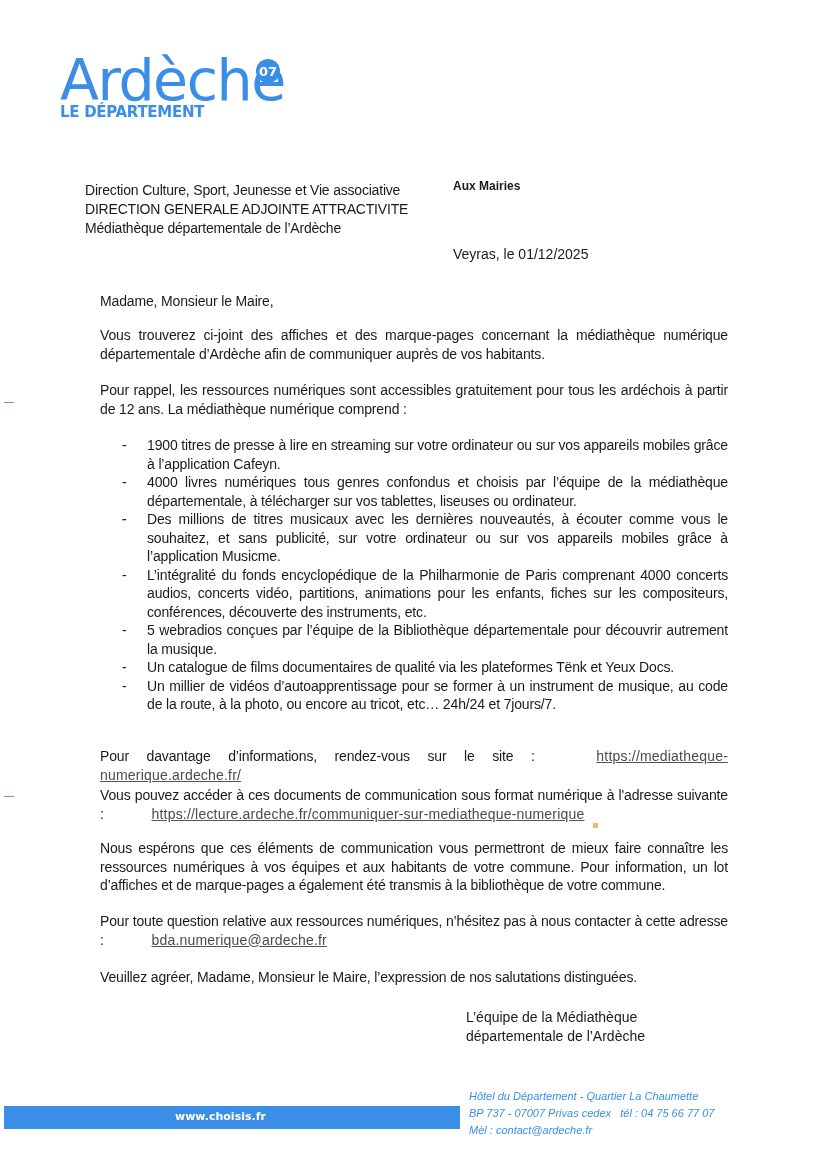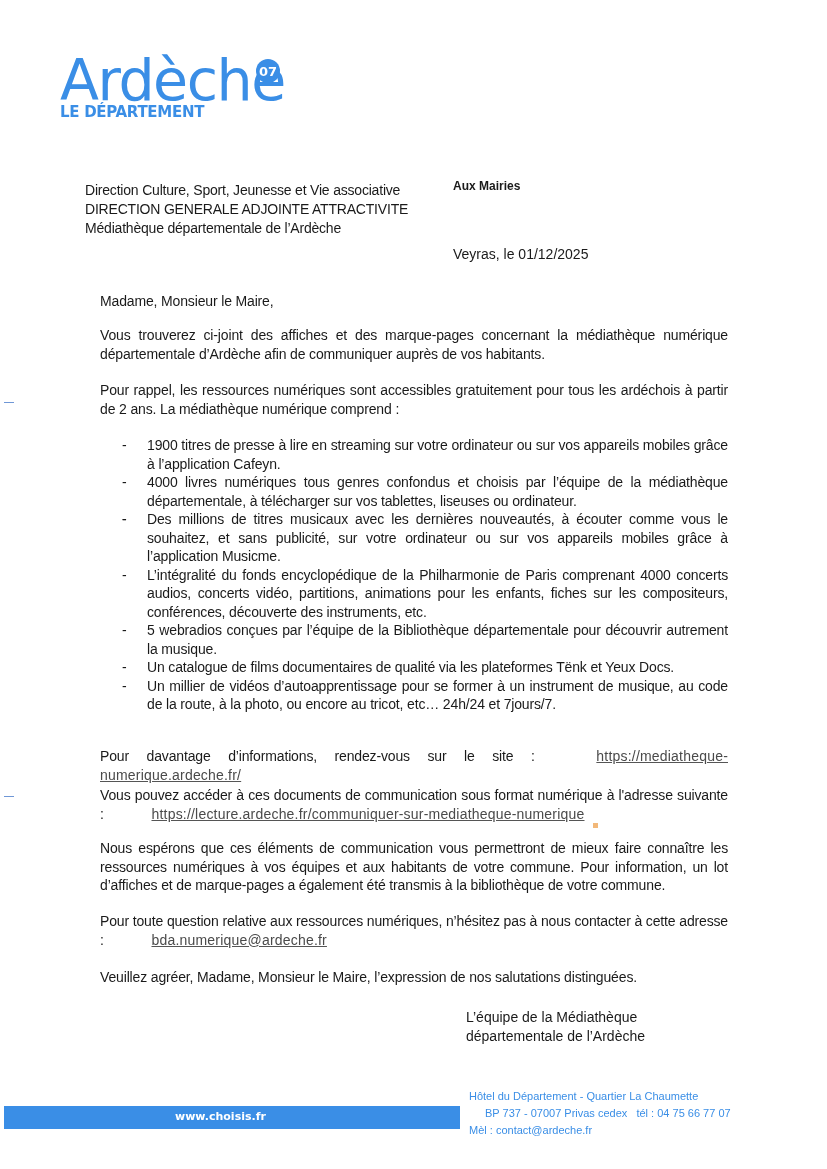--- a/index.html
+++ b/index.html
@@ -60,21 +60,21 @@
       left: 4px; top: 1106px; width: 456px; height: 23px;
       background: #3a8ee6;
     }
     .footer-web {
       left: 175px; top: 1110px; color: #ffffff;
       font-family: "DejaVu Sans", sans-serif;
       font-size: 11px; font-weight: bold;
     }
     .footer-address {
       left: 469px; top: 1088px;
-      color: #3a8ee6; font-size: 11px; line-height: 17px;
+      color: #3a8ee6; font-size: 11px; line-height: 17px; font-style: italic;
     }
 
     .fold-mark { width: 10px; height: 1px; background: #6f97d6; left: 4px; }
     .speck { left: 593px; top: 823px; width: 5px; height: 5px; background: #f2b879; }
   </style>
 </head>
 <body>
 
 <div class="abs logo-main">Ardèche</div>
 <svg class="abs logo-badge" viewBox="0 0 26 26">
@@ -86,21 +86,21 @@
 <div class="abs sender">
   <div>Direction Culture, Sport, Jeunesse et Vie associative</div>
   <div>DIRECTION GENERALE ADJOINTE ATTRACTIVITE</div>
   <div>Médiathèque départementale de l’Ardèche</div>
 </div>
 <div class="abs recipient">Aux Mairies</div>
 <div class="abs date">Veyras, le 01/12/2025</div>
 
 <div class="abs para body-text p-greet">Madame, Monsieur le Maire,</div>
 <div class="abs para body-text p-intro">Vous trouverez ci-joint des affiches et des marque-pages concernant la médiathèque numérique départementale d’Ardèche afin de communiquer auprès de vos habitants.</div>
-<div class="abs para body-text p-rappel">Pour rappel, les ressources numériques sont accessibles gratuitement pour tous les ardéchois à partir de 2 ans.  La médiathèque numérique comprend :</div>
+<div class="abs para body-text p-rappel">Pour rappel, les ressources numériques sont accessibles gratuitement pour tous les ardéchois à partir de 12 ans.  La médiathèque numérique comprend :</div>
 
 <ul class="abs bullets body-text">
   <li><span class="dash">-</span><span>1900 titres de presse à lire en streaming sur votre ordinateur ou sur vos appareils mobiles grâce à l’application Cafeyn.</span></li>
   <li><span class="dash">-</span><span>4000 livres numériques tous genres confondus et choisis par l’équipe de la médiathèque départementale, à télécharger sur vos tablettes, liseuses ou ordinateur.</span></li>
   <li><span class="dash">-</span></li>
   <li><span class="dash">-</span><span>Des millions de titres musicaux avec les dernières nouveautés, à écouter comme vous le souhaitez, et sans publicité, sur votre ordinateur ou sur vos appareils mobiles grâce à l’application Musicme.</span></li>
   <li><span class="dash">-</span><span>L’intégralité du fonds encyclopédique de la Philharmonie de Paris comprenant 4000 concerts audios, concerts vidéo, partitions, animations pour les enfants, fiches sur les compositeurs, conférences, découverte des instruments, etc.</span></li>
   <li><span class="dash">-</span><span>5 webradios conçues par l’équipe de la Bibliothèque départementale pour découvrir autrement la musique.</span></li>
   <li><span class="dash">-</span><span>Un catalogue de films documentaires de qualité via les plateformes Tënk et Yeux Docs.</span></li>
   <li><span class="dash">-</span><span>Un millier de vidéos d’autoapprentissage pour se former à un instrument de musique, au code de la route, à la photo, ou encore au tricot, etc… 24h/24 et 7jours/7.</span></li>
@@ -124,19 +124,19 @@
 
 <div class="abs signature">
   <div>L’équipe de la Médiathèque</div>
   <div>départementale de l’Ardèche</div>
 </div>
 
 <div class="abs footer-bar"></div>
 <div class="abs footer-web">www.choisis.fr</div>
 <div class="abs footer-address">
   <div>Hôtel du Département - Quartier La Chaumette</div>
-  <div style="white-space:pre;margin-left:16px;">BP 737 - 07007 Privas cedex   tél : 04 75 66 77 07</div>
+  <div style="white-space:pre;">BP 737 - 07007 Privas cedex   tél : 04 75 66 77 07</div>
   <div>Mèl : contact@ardeche.fr</div>
 </div>
 
 <div class="abs fold-mark" style="top:402px;"></div>
 <div class="abs fold-mark" style="top:796px;"></div>
 <div class="abs speck"></div>
 
 </body></html>

